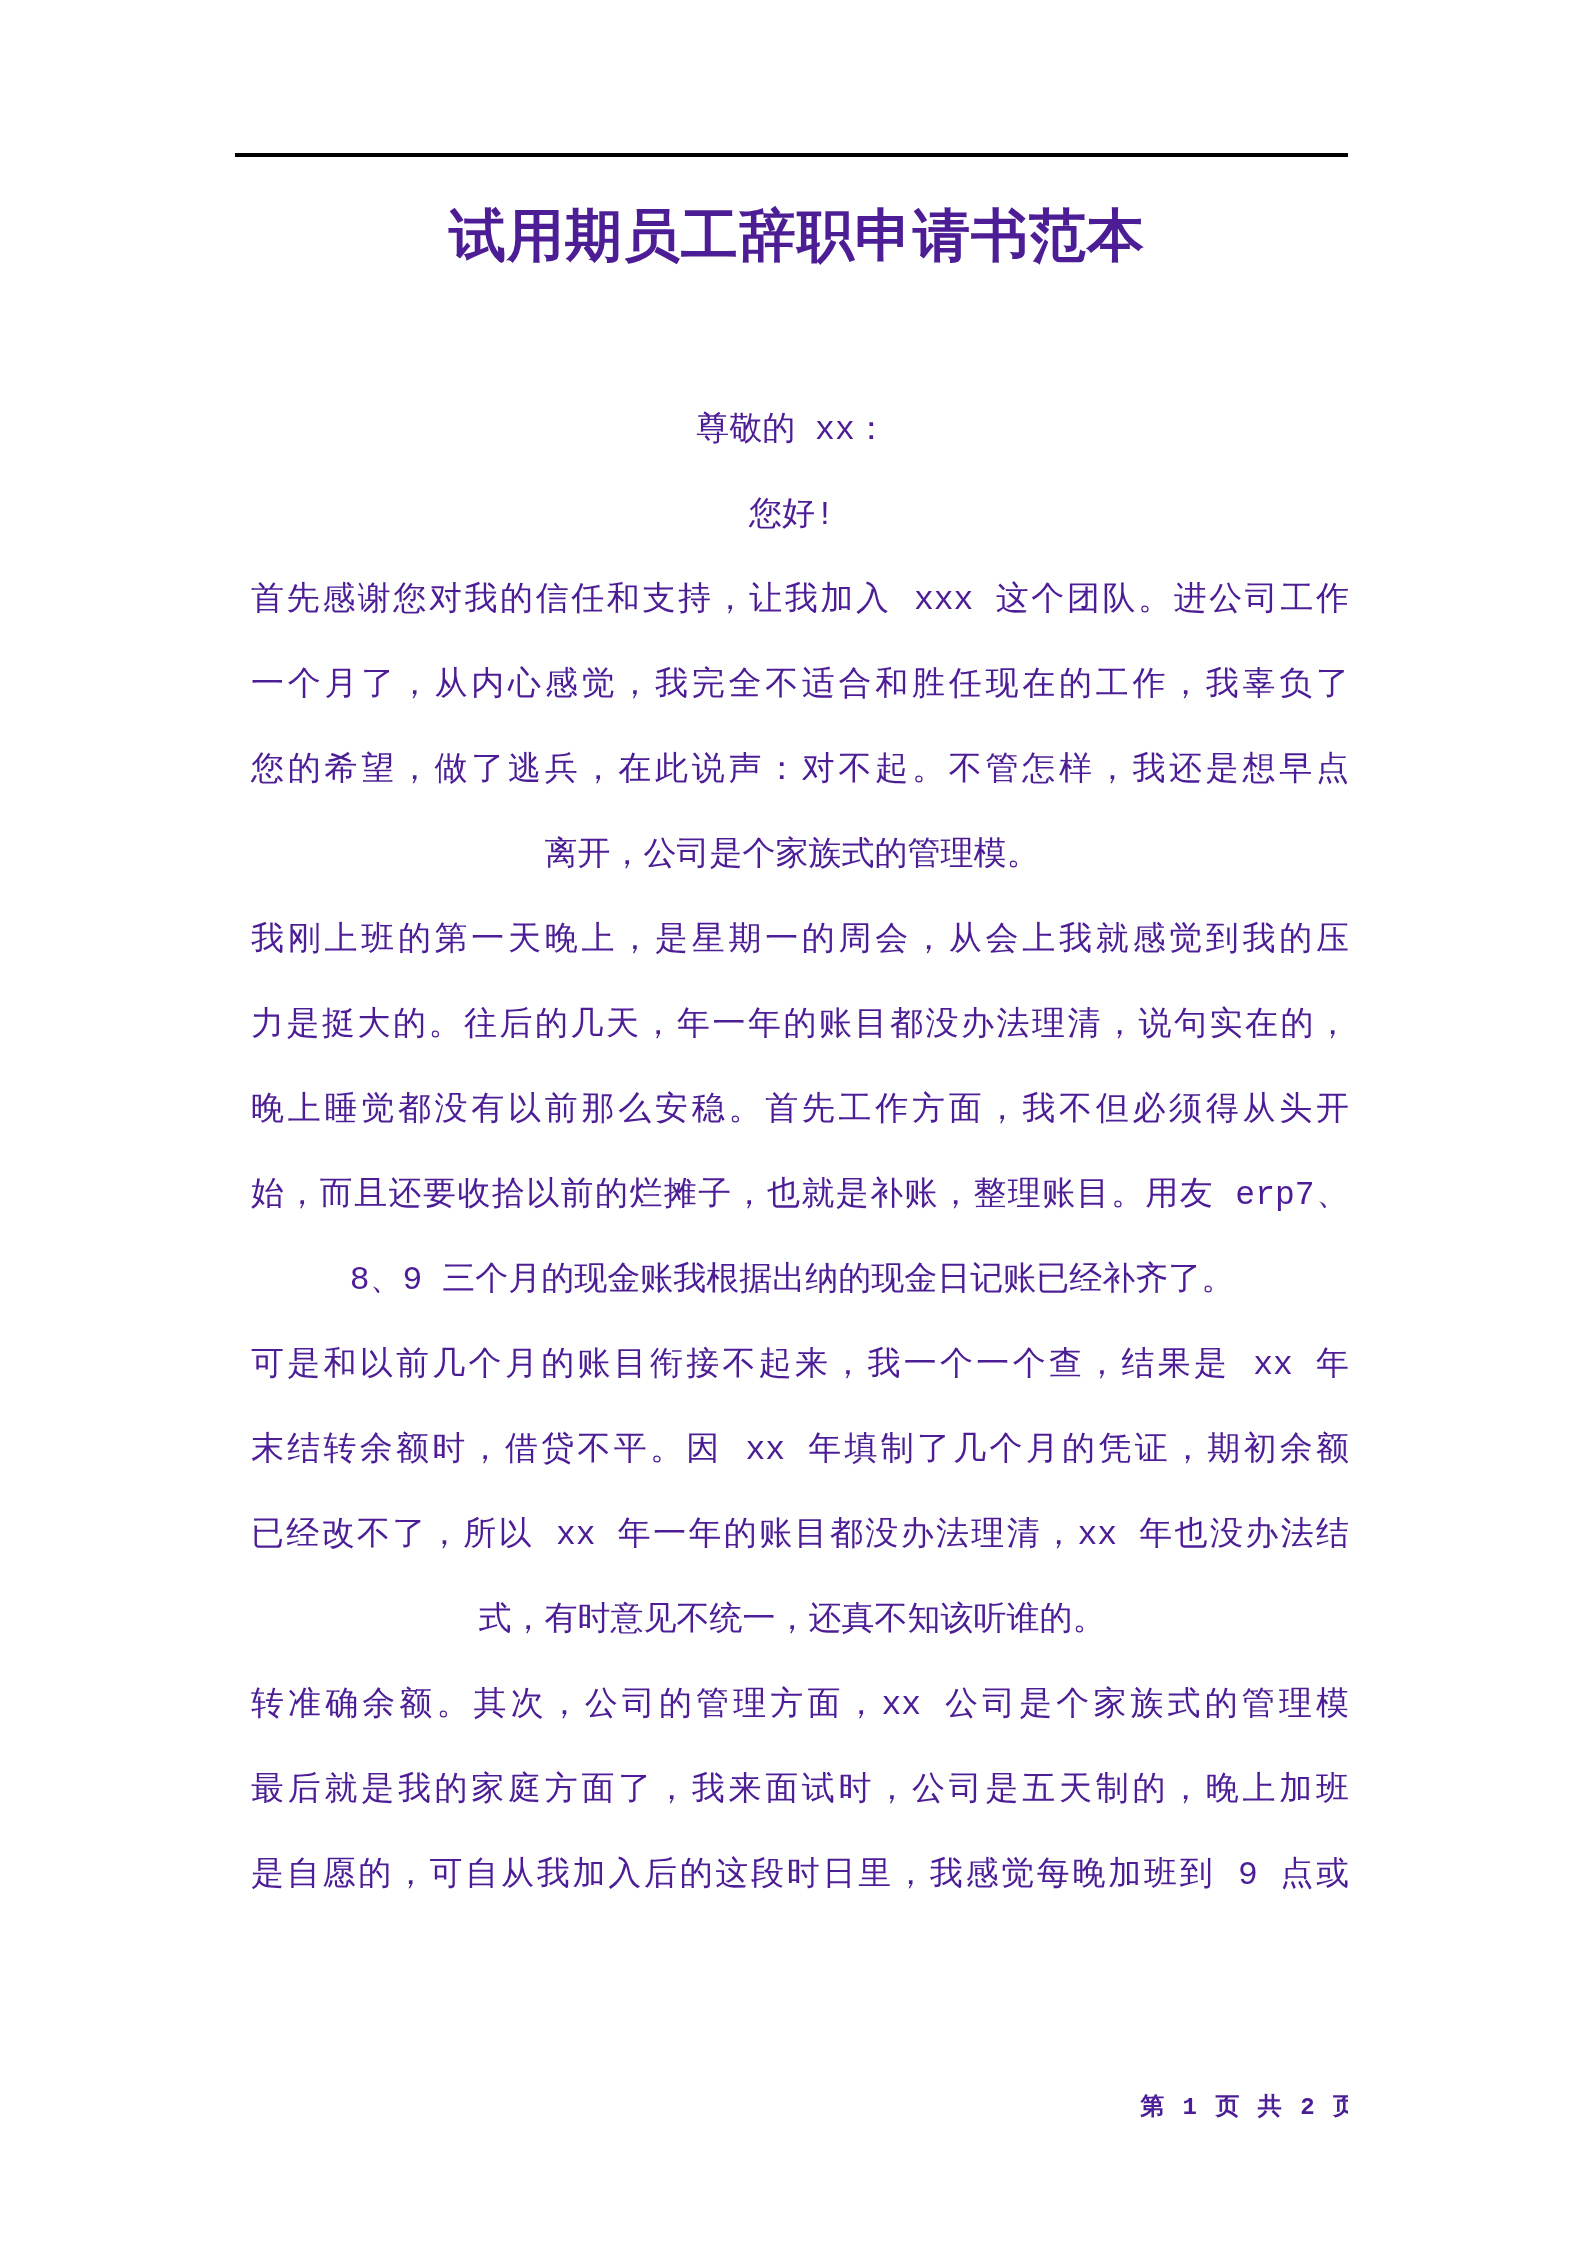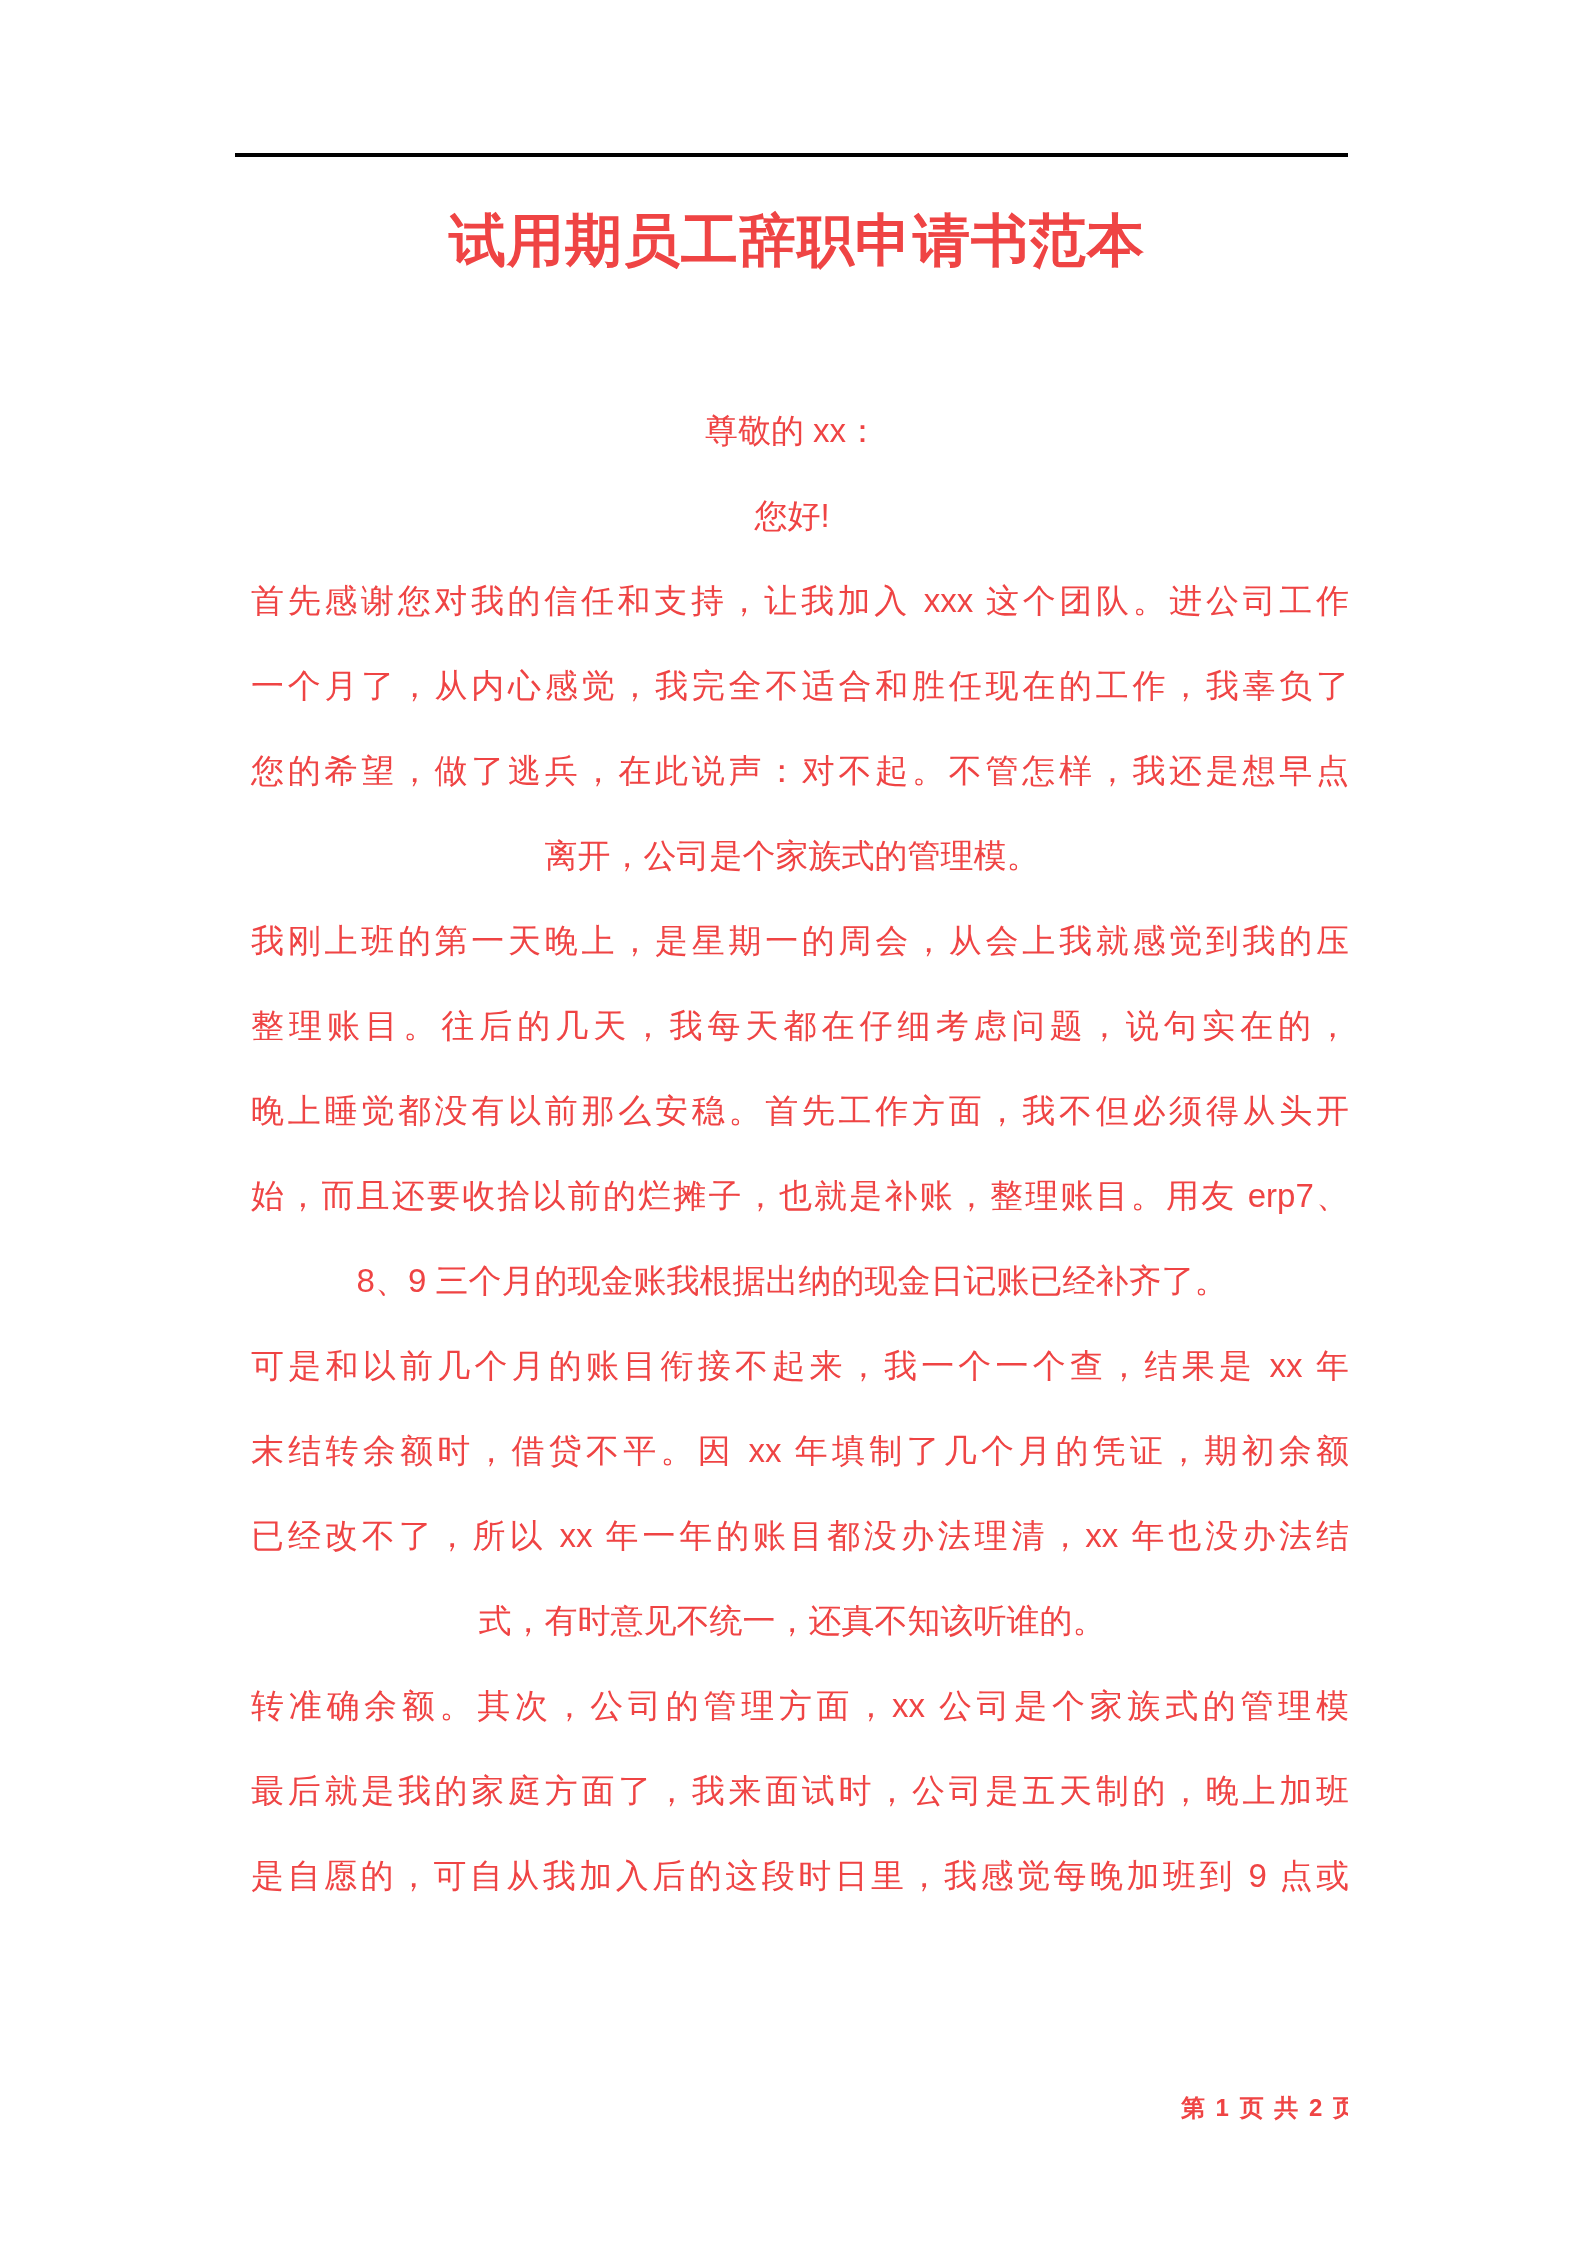--- a/index.html
+++ b/index.html
@@ -5,22 +5,22 @@
   html, body {
     margin: 0;
     padding: 0;
     background: #ffffff;
   }
   .page {
     position: relative;
     width: 1348px;
     height: 2244px;
     background: #ffffff;
-    font-family: Liberation Sans, sans-serif;
-    color: #ef4444;
+    font-family: Liberation Mono, monospace;
+    color: #4c1d95;
     overflow: hidden;
   }
   .header-rule {
     position: absolute;
     left: 235px;
     top: 153px;
     width: 1124px;
     height: 4px;
     background: #000000;
   }
@@ -74,21 +74,21 @@
   <div class="header-rule"></div>
   <h1 class="doc-title" style="margin:0;">试用期员工辞职申请书范本</h1>
   <div class="body-text" id="body-lines">
       <div class="line">尊敬的 xx：</div>
       <div class="line">您好!</div>
       <div class="line just">首先感谢您对我的信任和支持，让我加入 xxx 这个团队。进公司工作</div>
       <div class="line just">一个月了，从内心感觉，我完全不适合和胜任现在的工作，我辜负了</div>
       <div class="line just">您的希望，做了逃兵，在此说声：对不起。不管怎样，我还是想早点</div>
       <div class="line">离开，公司是个家族式的管理模。</div>
       <div class="line just">我刚上班的第一天晚上，是星期一的周会，从会上我就感觉到我的压</div>
-      <div class="line just">整理账目。往后的几天，我每天都在仔细考虑问题，说句实在的，</div>
+      <div class="line just">力是挺大的。往后的几天，年一年的账目都没办法理清，说句实在的，</div>
       <div class="line just">晚上睡觉都没有以前那么安稳。首先工作方面，我不但必须得从头开</div>
       <div class="line just">始，而且还要收拾以前的烂摊子，也就是补账，整理账目。用友 erp7、</div>
       <div class="line">8、9 三个月的现金账我根据出纳的现金日记账已经补齐了。</div>
       <div class="line just">可是和以前几个月的账目衔接不起来，我一个一个查，结果是 xx 年</div>
       <div class="line just">末结转余额时，借贷不平。因 xx 年填制了几个月的凭证，期初余额</div>
       <div class="line just">已经改不了，所以 xx 年一年的账目都没办法理清，xx 年也没办法结</div>
       <div class="line">式，有时意见不统一，还真不知该听谁的。</div>
       <div class="line just">转准确余额。其次，公司的管理方面，xx 公司是个家族式的管理模</div>
       <div class="line just">最后就是我的家庭方面了，我来面试时，公司是五天制的，晚上加班</div>
       <div class="line just">是自愿的，可自从我加入后的这段时日里，我感觉每晚加班到 9 点或</div>

